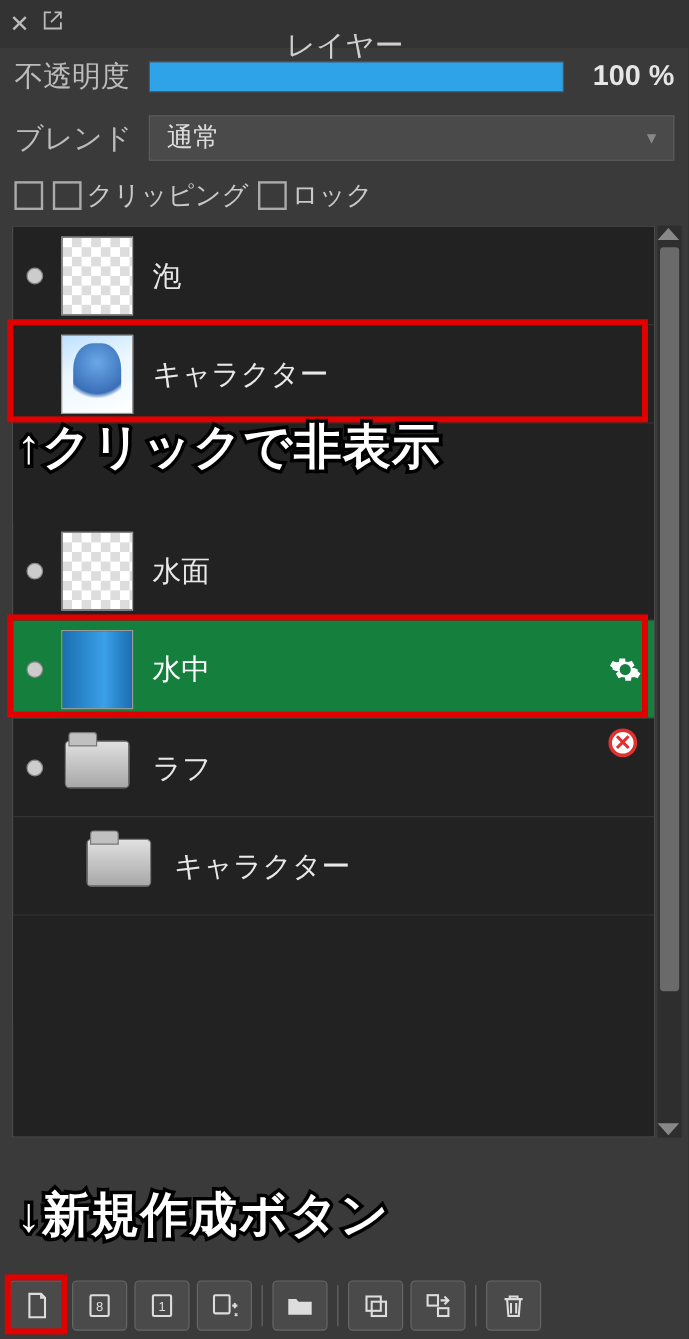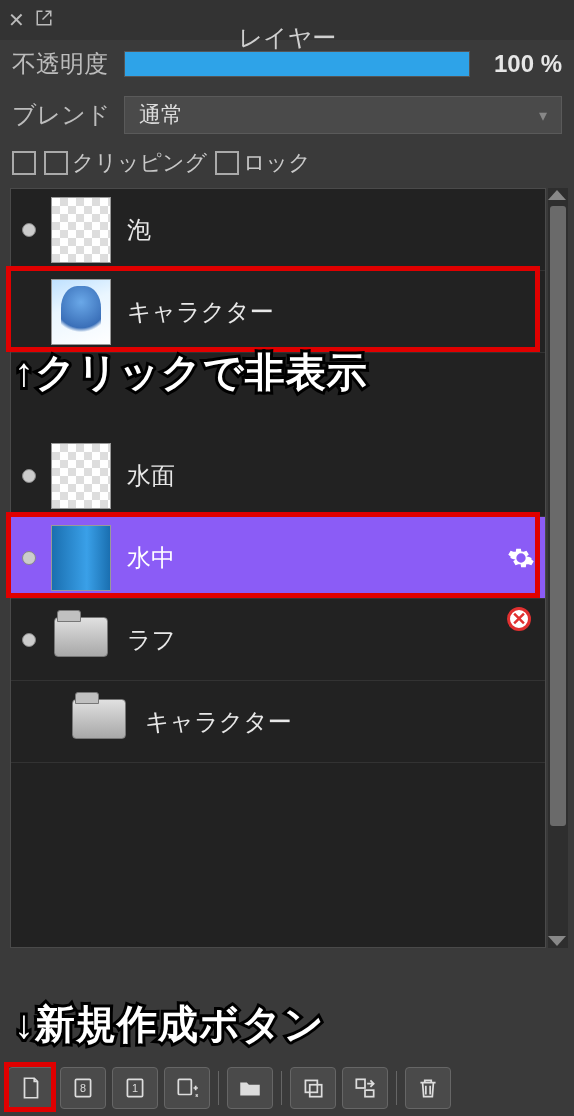--- a/index.html
+++ b/index.html
@@ -52,21 +52,21 @@
     .thumb-box { width: 60px; height: 66px; margin: 0 8px 0 12px; background: #e8e8e8; position: relative; overflow: hidden; border: 1px solid #999; }
     .thumb-checker { background:
       repeating-conic-gradient(#ddd 0% 25%, #fff 0% 50%) 0 0/16px 16px; width:100%; height:100%; }
     .thumb-character { background: linear-gradient(160deg,#bfe1ff 0%,#eaf6ff 40%,#fff 100%); width:100%; height:100%; position: relative; }
     .thumb-character::after { content:""; position:absolute; inset:10% 15% 5% 15%; background: radial-gradient(circle at 50% 30%, #6aa8e8 0%, #3a6fb8 60%, transparent 70%); border-radius: 40% 40% 30% 30%; }
     .thumb-blue { background: linear-gradient(90deg,#1a6fb0,#3aa0e8 60%,#1a6fb0); width:100%; height:100%; }
     .thumb-folder { background: none; border: none; }
     .folder-icon { width: 54px; height: 40px; background: linear-gradient(#e0e0e0,#a8a8a8); border: 1px solid #777; border-radius: 4px; position: relative; margin: 10px auto 0; }
     .folder-icon::before { content:""; position:absolute; top:-8px; left:2px; width:22px; height:10px; background:#c0c0c0; border:1px solid #777; border-radius: 3px 3px 0 0; }
     .lname { flex:1; font-size: 24px; color: #e8e8e8; padding-left: 8px; }
-    .layer.selected { background: #8b5cf6; }
+    .layer.selected { background: #15803d; }
     .layer.selected .lname { color: #fff; font-weight: 500; }
     .gear { width: 28px; height: 28px; color: #fff; }
     .gear svg { width: 100%; height: 100%; }
     .red-x { position: absolute; right: 14px; top: 8px; width: 24px; height: 24px; border: 3px solid #e03030; border-radius: 50%; background: #fff; display:flex; align-items:center; justify-content:center; color:#e03030; font-weight:bold; font-size:18px; line-height: 1; }
     
     .hl { position: absolute; border: 5px solid #e00000; pointer-events: none; }
     
     .anno {
       position: absolute; color: #fff; font-weight: 900; font-size: 40px;
       -webkit-text-stroke: 6px #000; paint-order: stroke fill;
@@ -197,21 +197,21 @@
   </div>
 
 <style>
   
   .layers-wrap { height: 780px; }
   .layers { position:absolute; left:0; right:20px; top:0; bottom:0; }
   .layers .layer { position: relative; margin: 0; }
   .anno-gap { height: 82px; background:#222; }
 </style>
 
-<div class="anno" style="left:14px; bottom:64px;">↓新規作成ボタン</div>
+<div class="anno" style="left:14px; bottom:76px;">↓新規作成ボタン</div>
 
 <div class="toolbar">
   <div class="tbtn" style="position:relative;">
     <svg viewBox="0 0 24 24">
         <path d="M6 3h9l3 3v15H6z"></path>
         <path d="M15 3v3h3"></path>
       </svg>
   </div>
   <div class="tbtn">
     <svg viewBox="0 0 24 24">

